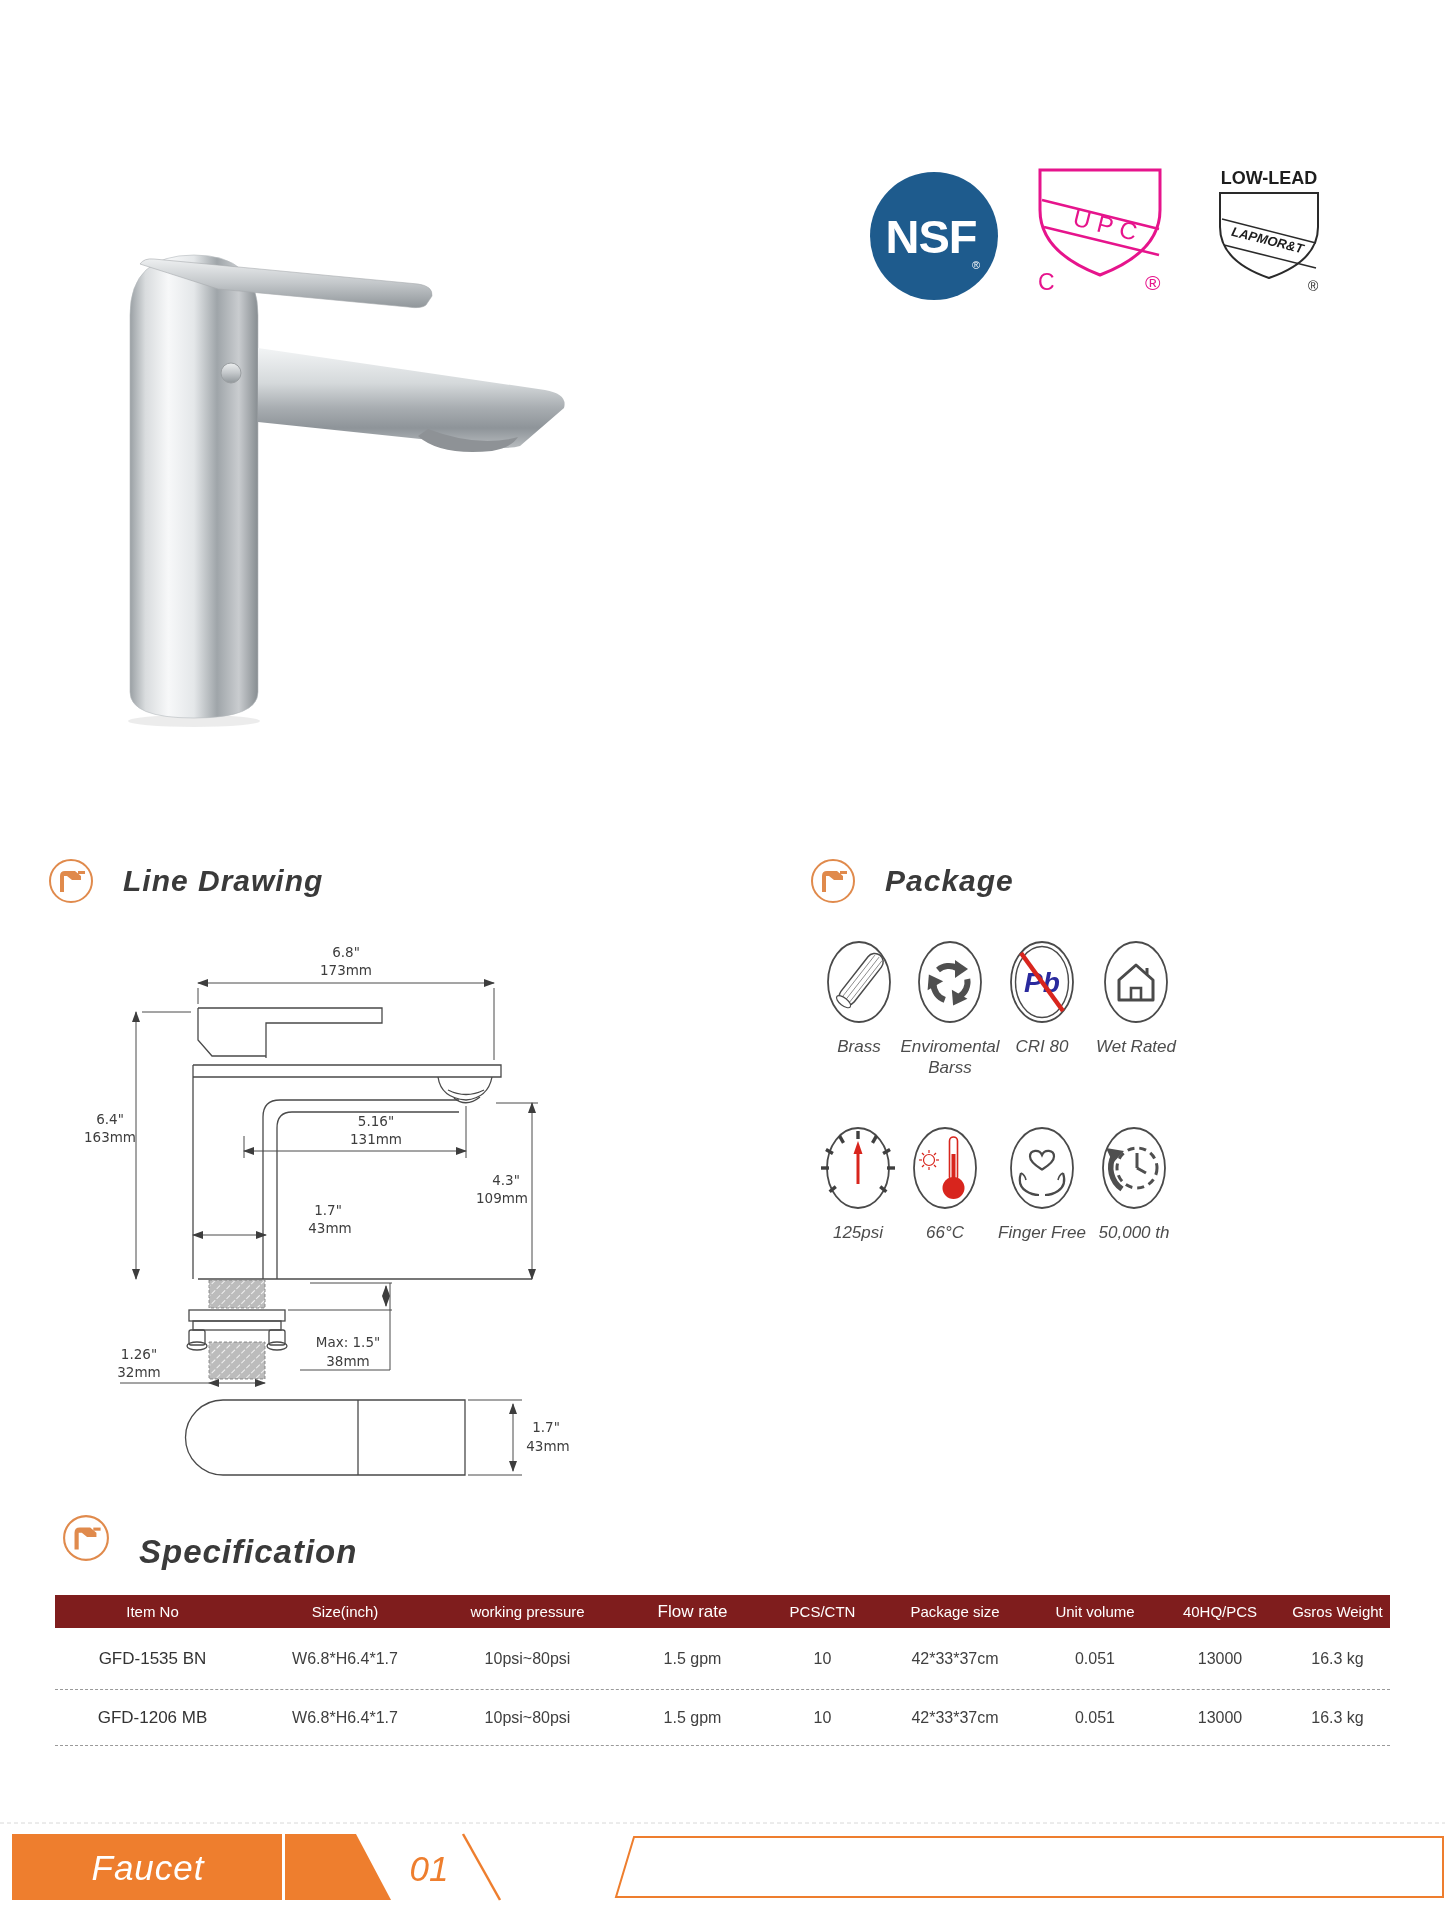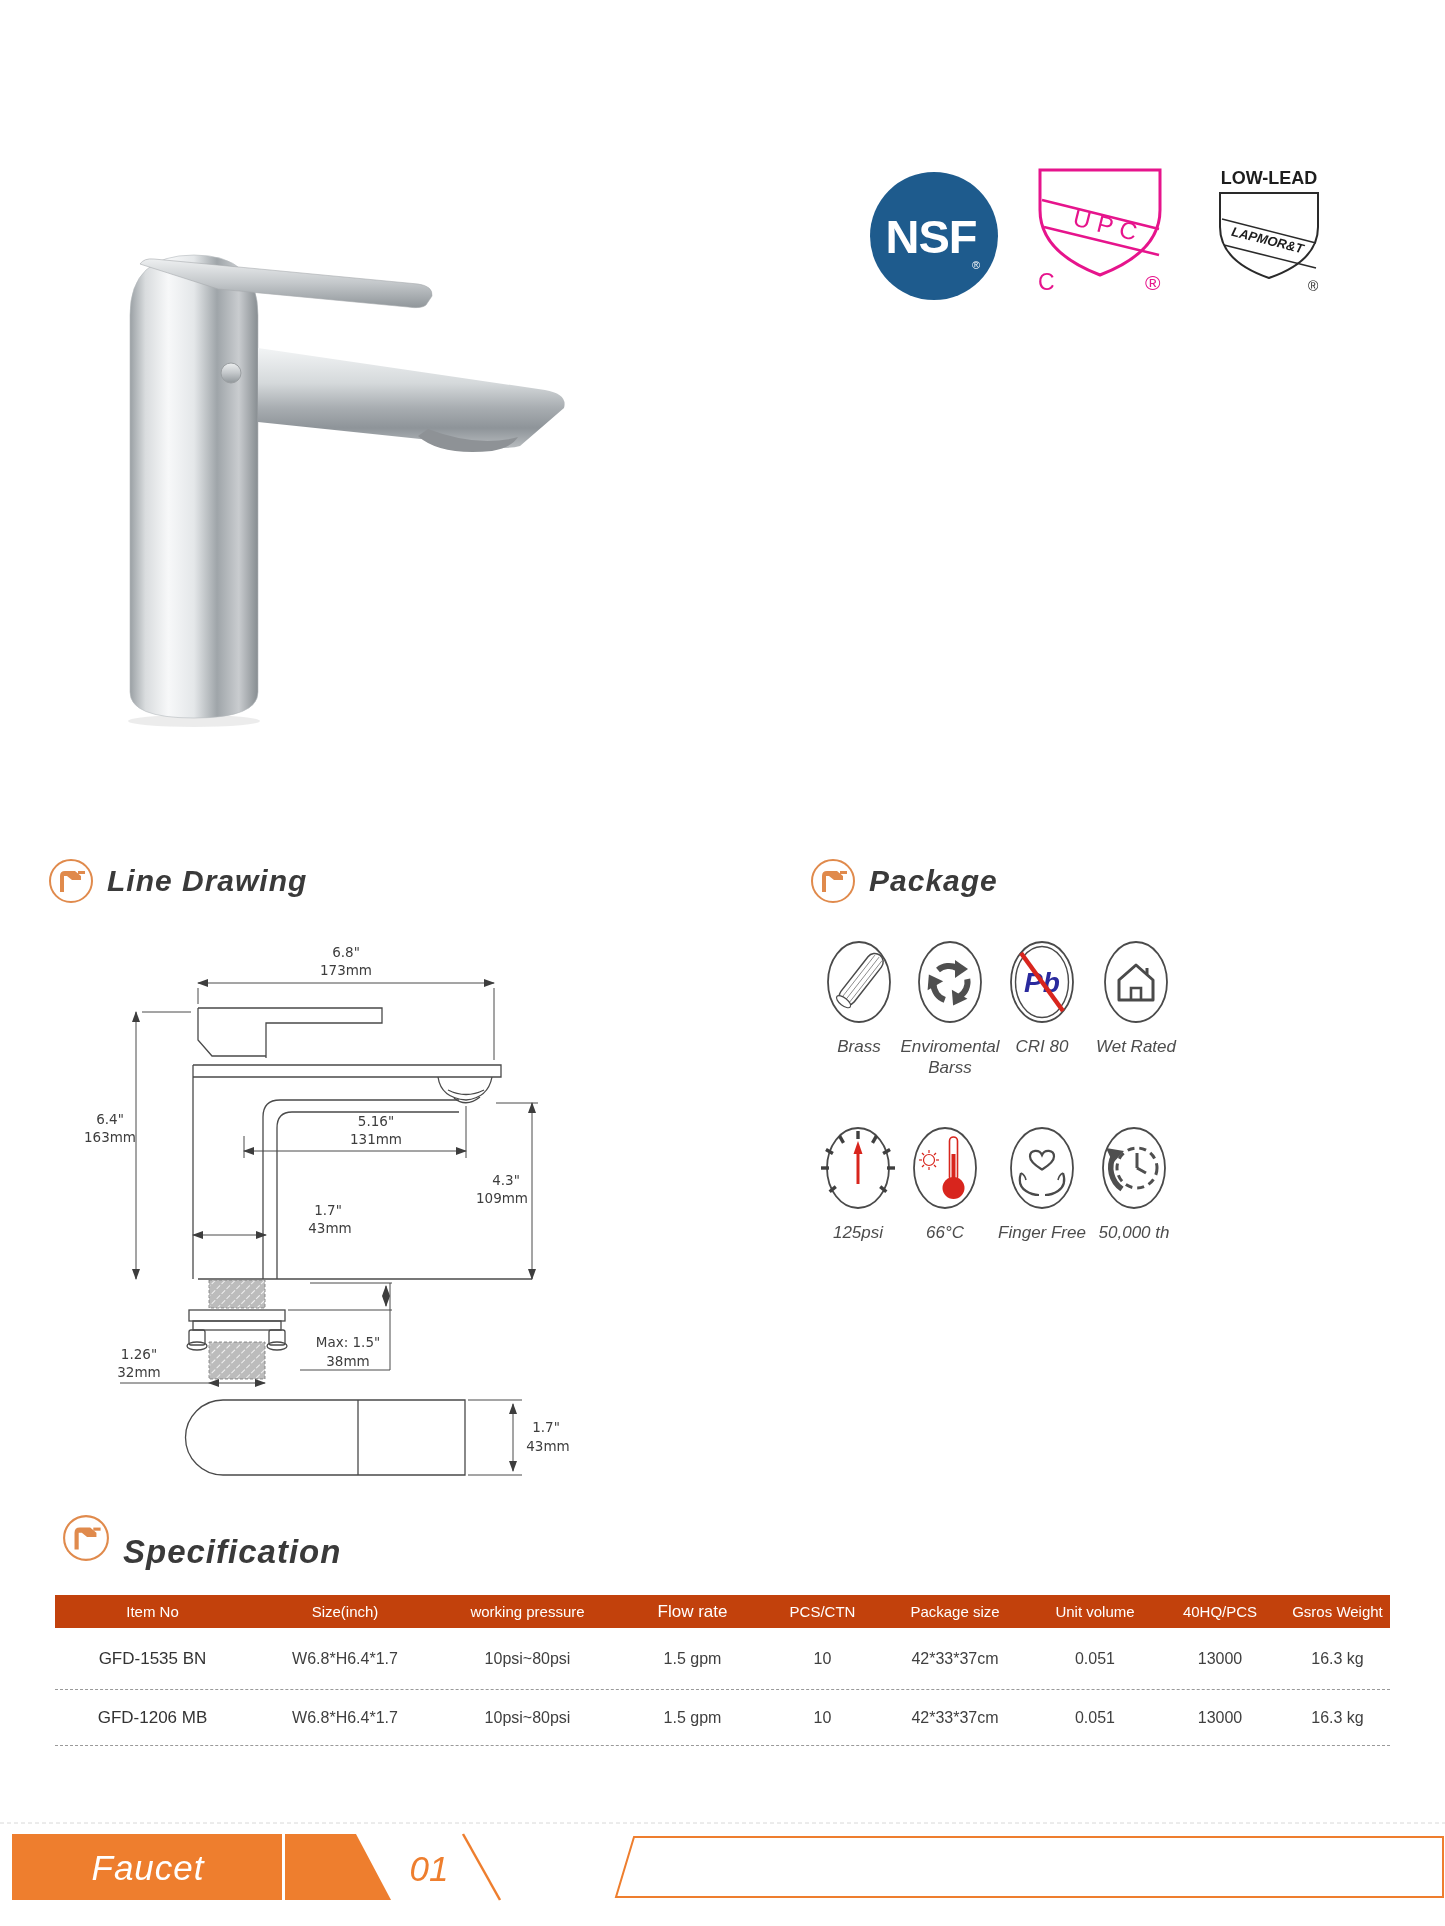--- a/index.html
+++ b/index.html
@@ -1,31 +1,31 @@
 <!DOCTYPE html>
 <html><head>
 <meta charset="utf-8">
 <style>
   html,body{margin:0;padding:0;background:#fff;}
   #page{position:relative;width:1445px;height:1926px;background:#ffffff;overflow:hidden;
         font-family:"Liberation Sans",sans-serif;}
   .abs{position:absolute;}
-  .sec-header{position:absolute;display:flex;align-items:center;gap:13px;}
+  .sec-header{position:absolute;display:flex;align-items:center;gap:29px;}
   .sec-title{font-family:"Liberation Sans",sans-serif;font-style:italic;font-weight:bold;
              color:#3a3a3a;letter-spacing:1px;}
   .t30{font-size:30px;} .t33{font-size:33px;margin-top:28px;}
   .feat-cell{position:absolute;width:130px;text-align:center;}
   .feat-label{font-style:italic;font-size:17px;color:#4c4c4c;line-height:1.25;margin-top:4px;}
   .dim{font-family:"DejaVu Sans",sans-serif;font-size:13.5px;fill:#3d3d3d;}
   .ol{stroke:#4a4a4a;stroke-width:1.3;fill:none;}
   .dl{stroke:#4a4a4a;stroke-width:1;fill:none;}
   .spec-table{position:absolute;left:55px;top:1595px;width:1335px;}
   .grid9{display:grid;grid-template-columns:195px 190px 175px 155px 105px 160px 120px 130px 105px;
          align-items:center;text-align:center;}
-  .spec-head{background:#c2410c;height:33px;color:#ffffff;font-size:15px;}
+  .spec-head{background:#7f1d1d;height:33px;color:#ffffff;font-size:15px;}
   .spec-head .hcell:nth-child(3){font-size:15px;}
   .spec-head .hcell:nth-child(4){font-size:17px;}
   .spec-row{height:61px;font-size:16px;color:#3f3f3f;border-bottom:1.5px dashed #9a9a9a;}
   .spec-row.r2{height:55px;}
   .spec-row .cell:first-child{font-size:17px;color:#333;}
 </style>
 </head>
 <body>
 
 <div id="page">

